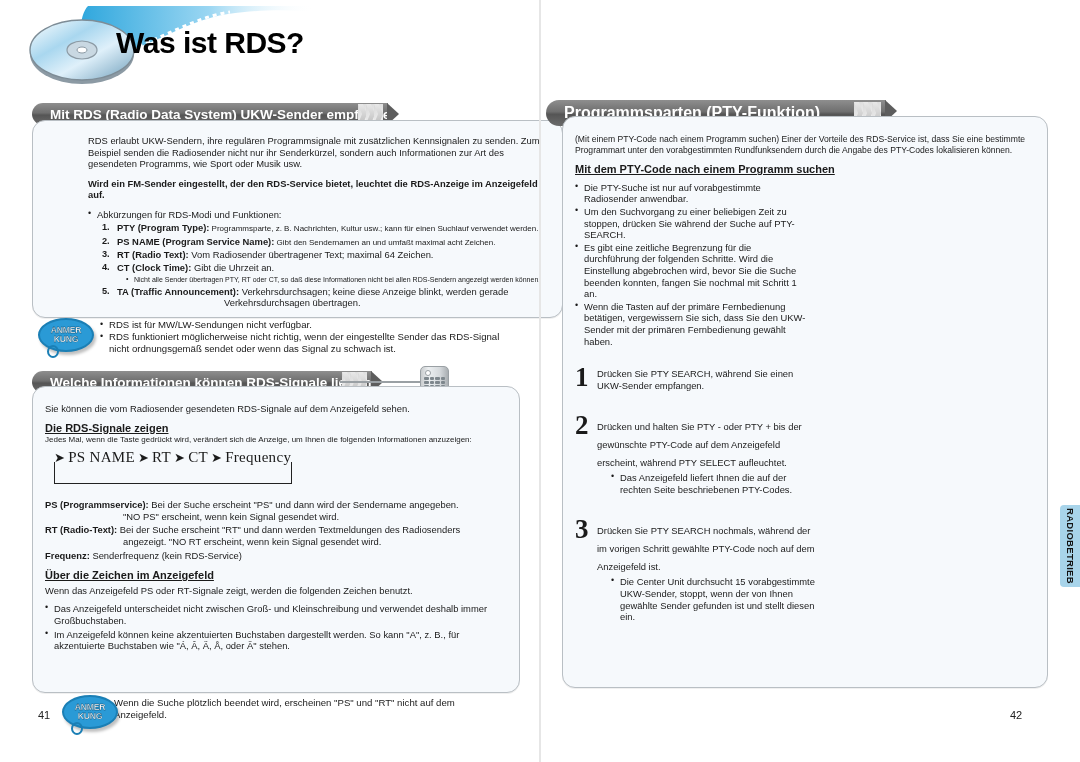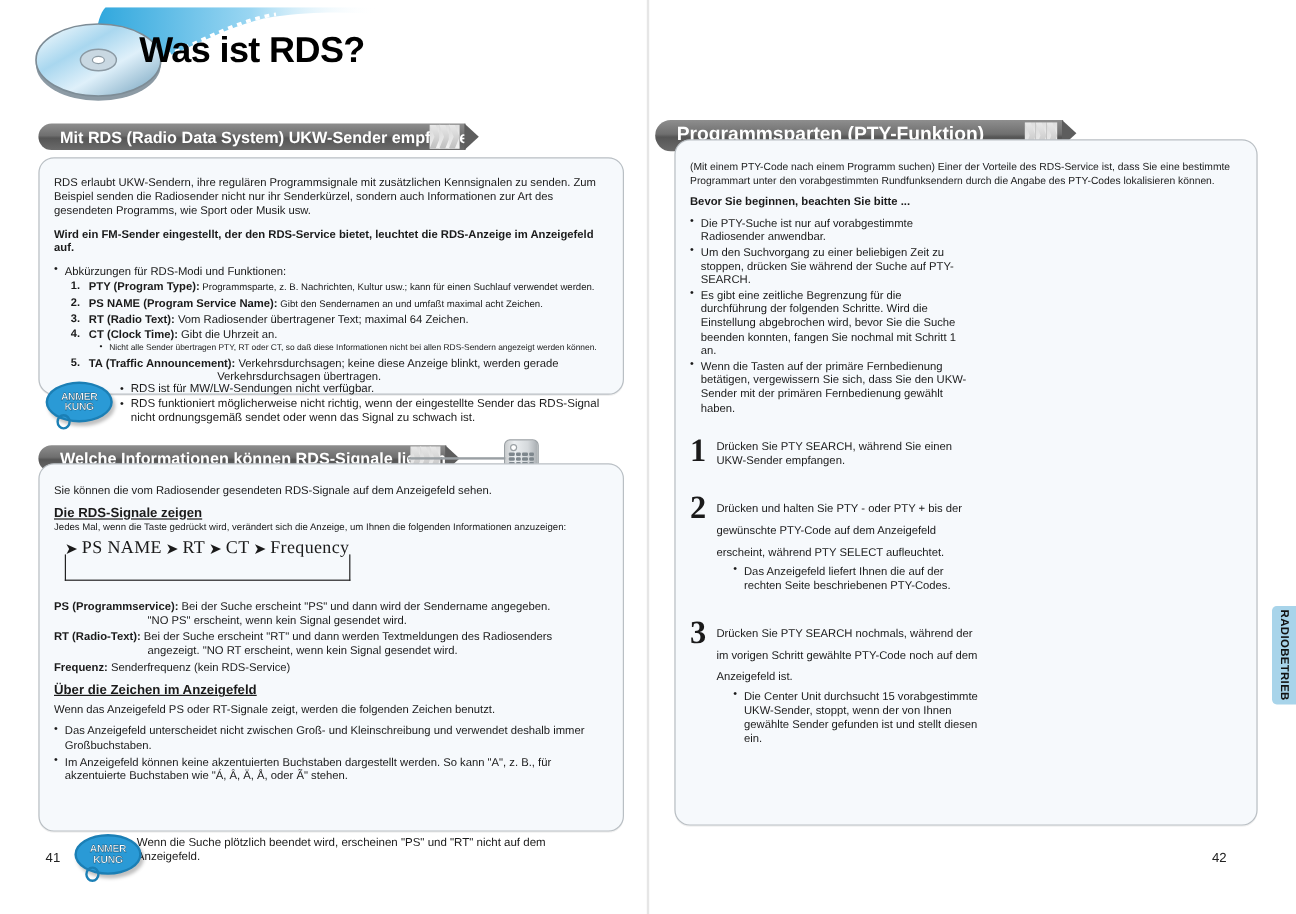--- a/index.html
+++ b/index.html
@@ -156,21 +156,21 @@
         </span>
       <span class="chev" style="left:334px;">
           <i></i>
         </span>
       <span class="chev" style="left:342px;">
           <i></i>
         </span>
     </div>
   </div>
 
-  <div class="box" style="position:absolute;left:32px;top:131px;width:486px;height:196px;">
+  <div class="box" style="position:absolute;left:32px;top:120px;width:486px;height:196px;padding-left:43px;">
     <div class="pad" style="padding-top:14px;">
       <p class="t">RDS erlaubt UKW-Sendern, ihre regulären Programmsignale mit zusätzlichen Kennsignalen zu senden. Zum Beispiel senden die Radiosender nicht nur ihr Senderkürzel, sondern auch Informationen zur Art des gesendeten Programms, wie Sport oder Musik usw.</p>
       <p class="t t-b" style="margin-top:8px;">Wird ein FM-Sender eingestellt, der den RDS-Service bietet, leuchtet die RDS-Anzeige im Anzeigefeld auf.</p>
 
       <div style="margin-top:8px;">
         <div class="t bullet">Abkürzungen für RDS-Modi und Funktionen:</div>
 
         <div class="numlist">
           <div class="numrow">
             <span class="n">1.</span>
@@ -361,21 +361,21 @@
       <span class="chev" style="left:326px;top:2px;height:22px;">
           <i></i>
         </span>
     </div>
   </div>
 
   <div class="box" style="position:absolute;left:22px;top:116px;width:484px;height:570px;">
     <div class="pad" style="padding:17px 12px 9px 12px;">
       <p class="t" style="font-size:8.6px;line-height:10.6px;">(Mit einem PTY-Code nach einem Programm suchen) Einer der Vorteile des RDS-Service ist, dass Sie eine bestimmte Programmart unter den vorabgestimmten Rundfunksendern durch die Angabe des PTY-Codes lokalisieren können.</p>
 
-      <p class="t t-b" style="margin-top:7px;">Bevor Sie beginnen, beachten Sie bitte ...</p>
+      <p class="t t-b ul" style="font-size:11px;margin-top:9px;">Mit dem PTY-Code nach einem Programm suchen</p>
 
       <div style="width:232px;margin-top:6px;">
         <div class="t bullet" style="margin-top:3px;">Die PTY-Suche ist nur auf vorabgestimmte Radiosender anwendbar.</div>
         <div class="t bullet" style="margin-top:1px;">Um den Suchvorgang zu einer beliebigen Zeit zu stoppen, drücken Sie während der Suche auf PTY-SEARCH.</div>
         <div class="t bullet" style="margin-top:1px;">Es gibt eine zeitliche Begrenzung für die durchführung der folgenden Schritte. Wird die Einstellung abgebrochen wird, bevor Sie die Suche beenden konnten, fangen Sie nochmal mit Schritt 1 an.</div>
         <div class="t bullet" style="margin-top:1px;">Wenn die Tasten auf der primäre Fernbedienung betätigen, vergewissern Sie sich, dass Sie den UKW-Sender mit der primären Fernbedienung gewählt haben.</div>
       </div>
 
       <div style="width:244px;margin-top:18px;">
         <div class="step">

